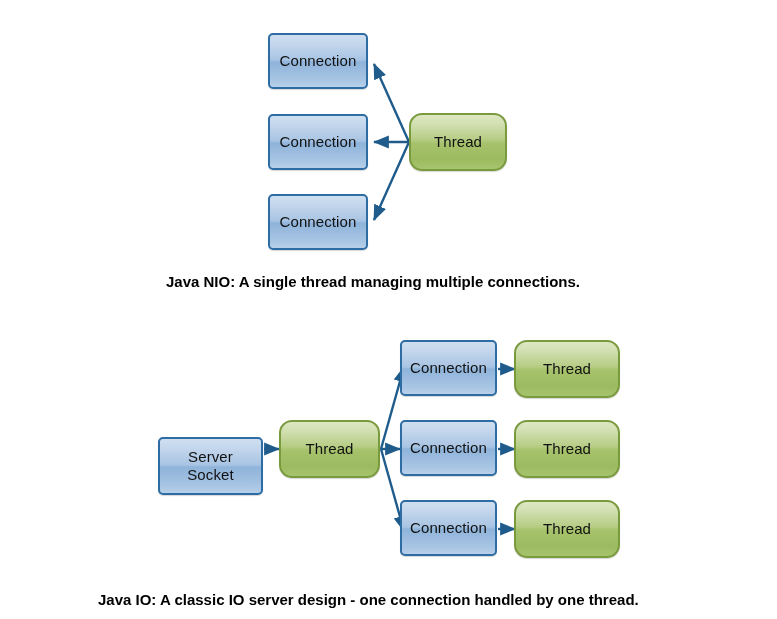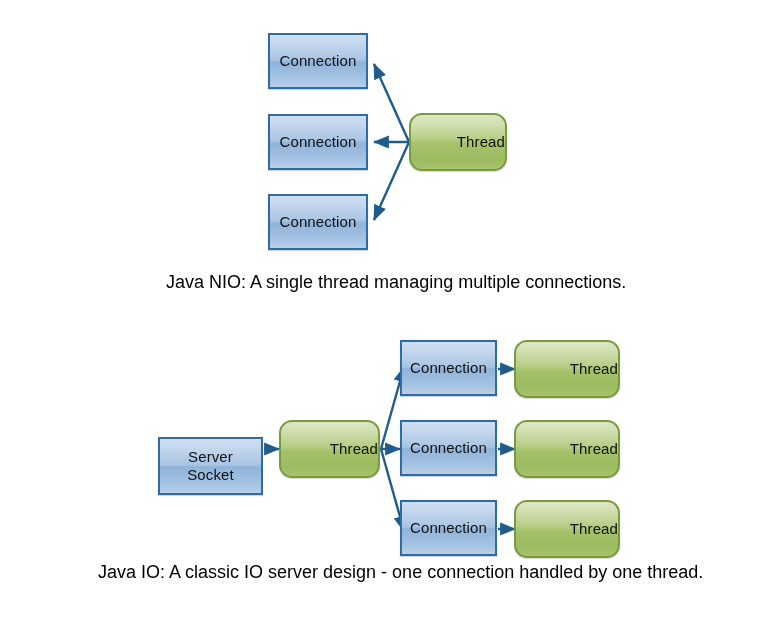--- a/index.html
+++ b/index.html
@@ -46,21 +46,21 @@
     font-size: 15px;
     line-height: 18px;
     color: #111111;
     letter-spacing: 0.1px;
     white-space: pre-line;
   }
 
   
   .node.blue {
     border: 2px solid #2E6CA4;
-    border-radius: 0;
+    border-radius: 5px;
     background: linear-gradient(to bottom,
                 #cfdff0 0%,
                 #c3d6ec 18%,
                 #a8c4e3 48%,
                 #8fb3da 52%,
                 #a9c6e4 88%,
                 #b9d0e9 100%);
     box-shadow: 0 1px 1px rgba(0,0,0,0.16);
   }
 
@@ -69,28 +69,27 @@
     border: 2px solid #7A9A3E;
     border-radius: 13px;
     background: linear-gradient(to bottom,
                 #dde8c2 0%,
                 #d2e0b2 16%,
                 #b6cd85 45%,
                 #a6c26b 53%,
                 #9cbb60 82%,
                 #a7c46e 100%);
     box-shadow: 0 1px 1px rgba(0,0,0,0.16);
-    justify-content: flex-end;
   }
 
   
   .caption {
     position: absolute;
-    font-weight: normal;
-    font-size: 18px;
+    font-weight: bold;
+    font-size: 15px;
     line-height: 16px;
     color: #000000;
     white-space: nowrap;
   }
 </style>
 </head>
 <body>
 
 <div id="stage">
 
@@ -162,15 +161,15 @@
   </div>
 
   <div class="node green" style="left:514px; top:420px; width:106px; height:58px;">
     <span>Thread</span>
   </div>
 
   <div class="node green" style="left:514px; top:500px; width:106px; height:58px;">
     <span>Thread</span>
   </div>
 
-  <div class="caption" style="left:98px; top:564px;">Java IO: A classic IO server design - one connection handled by one thread.</div>
+  <div class="caption" style="left:98px; top:592px;">Java IO: A classic IO server design - one connection handled by one thread.</div>
 
 </div>
 
 </body></html>

